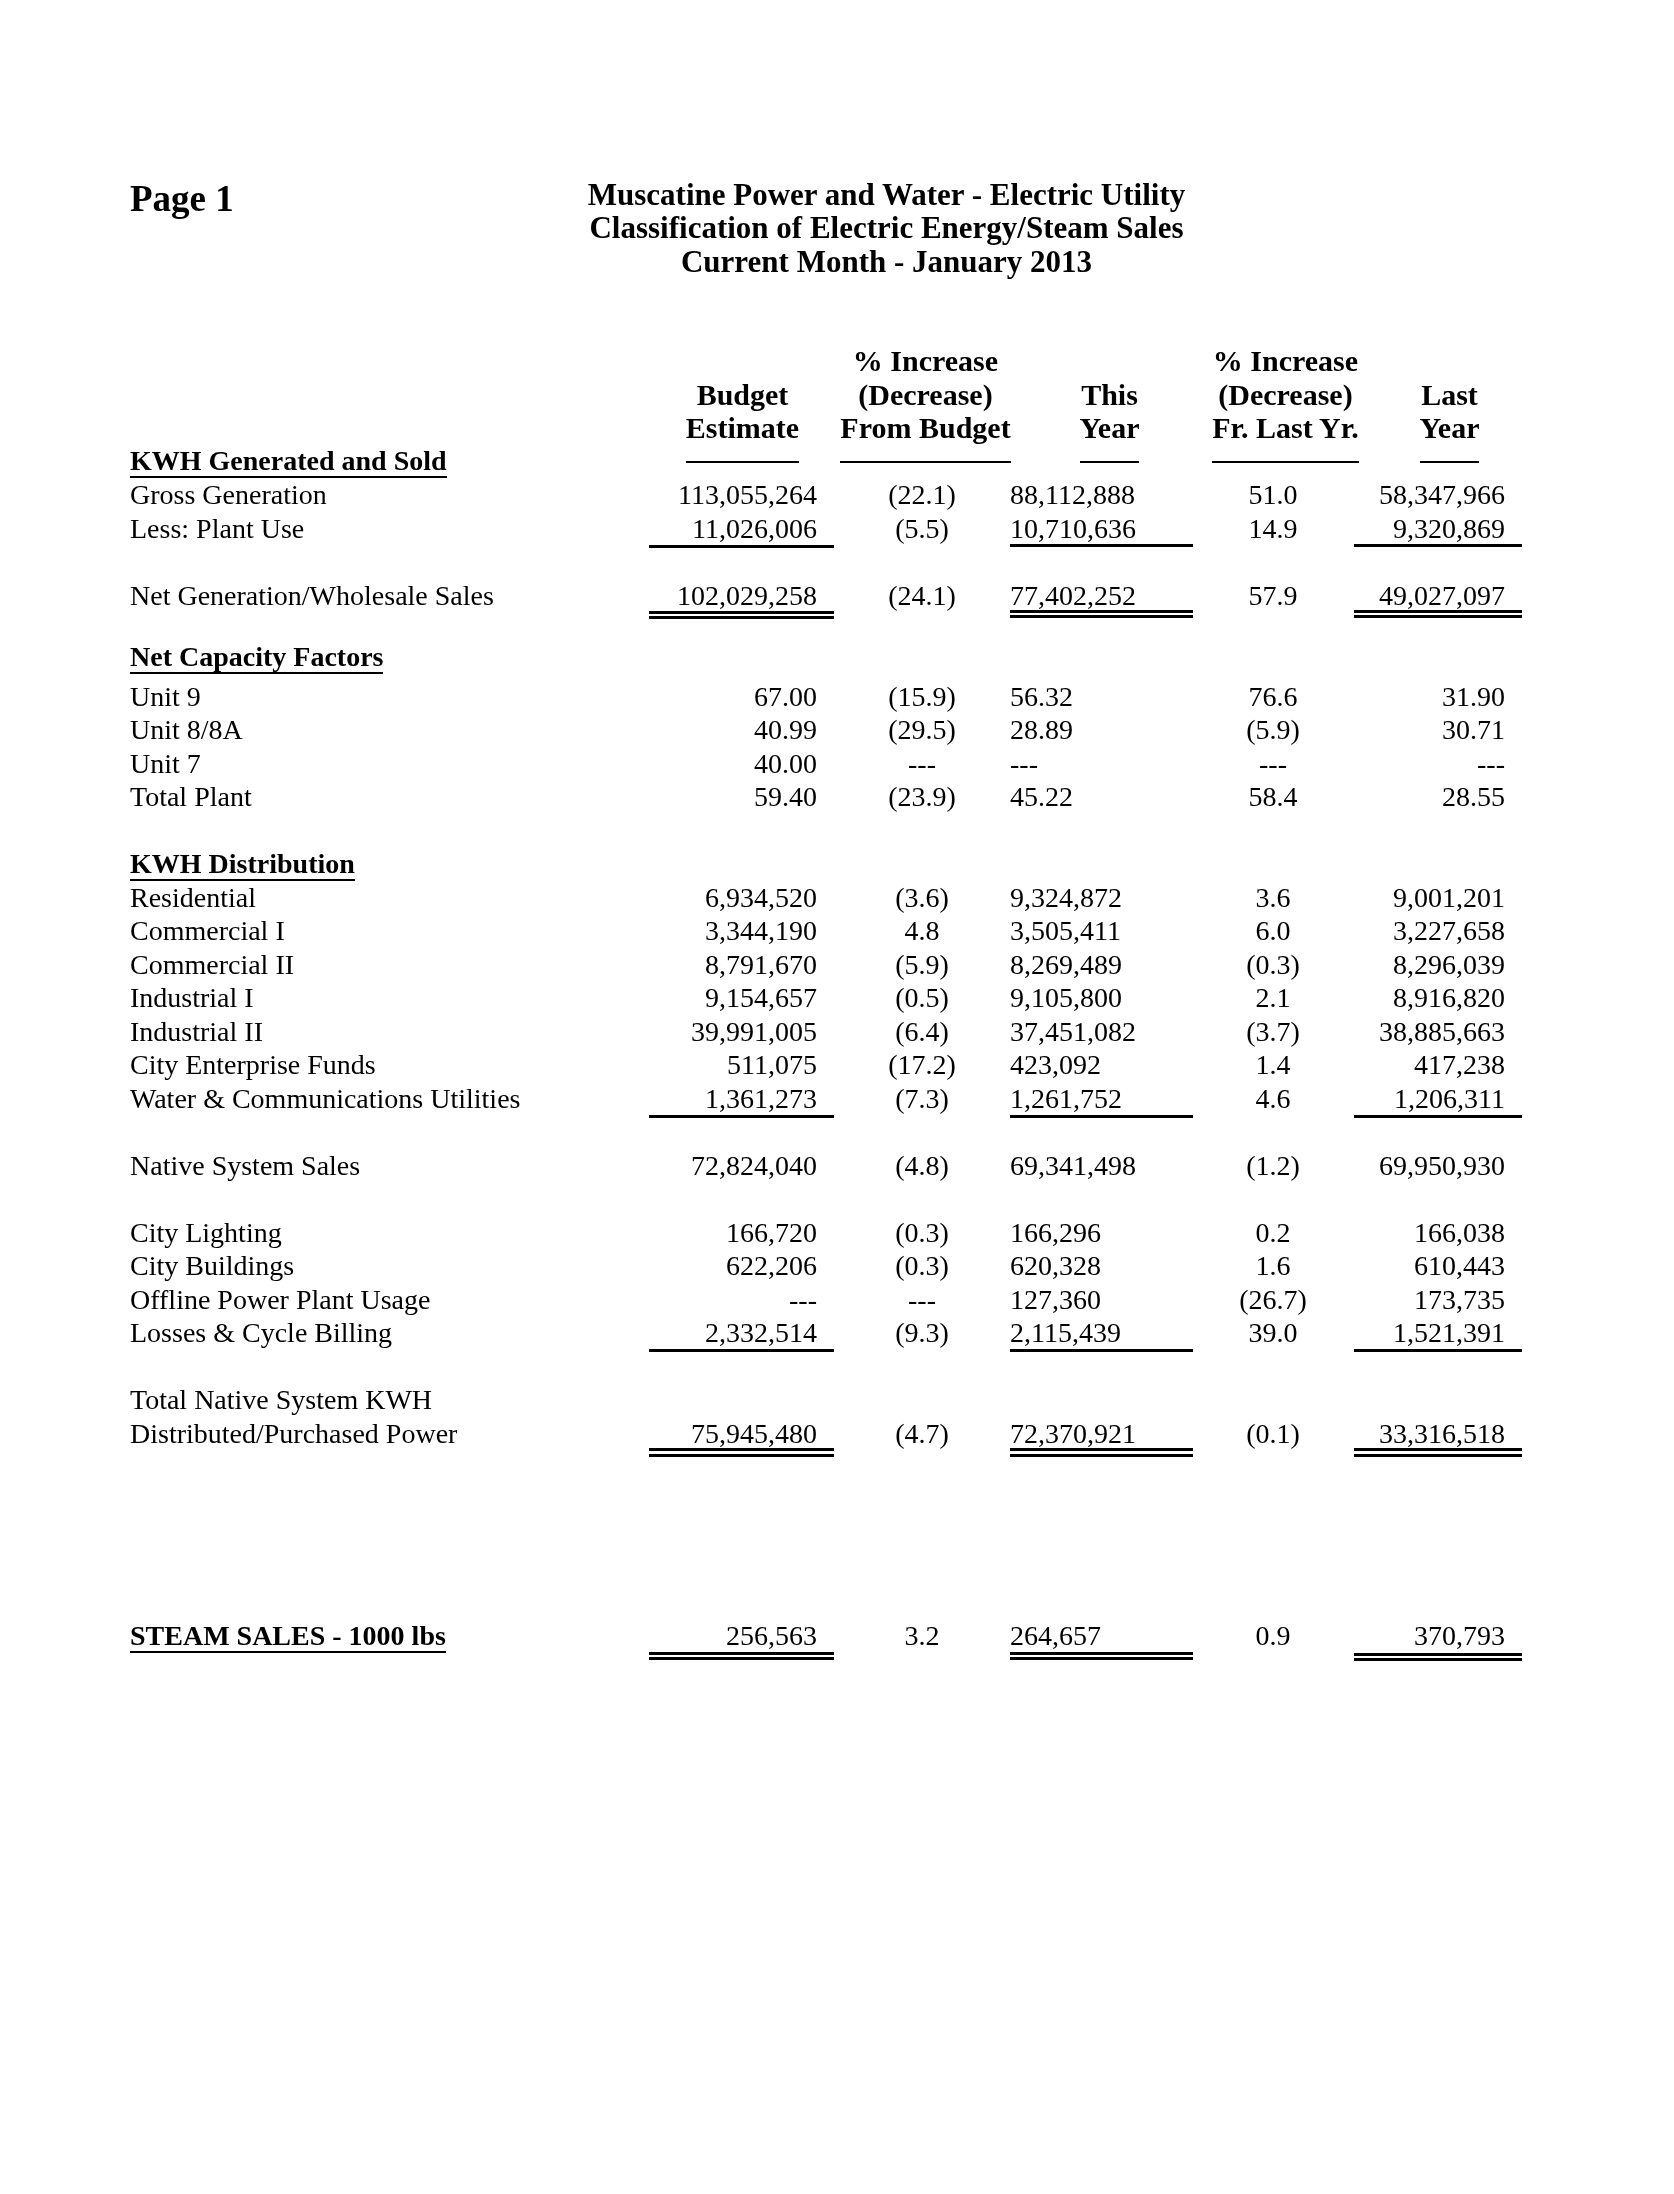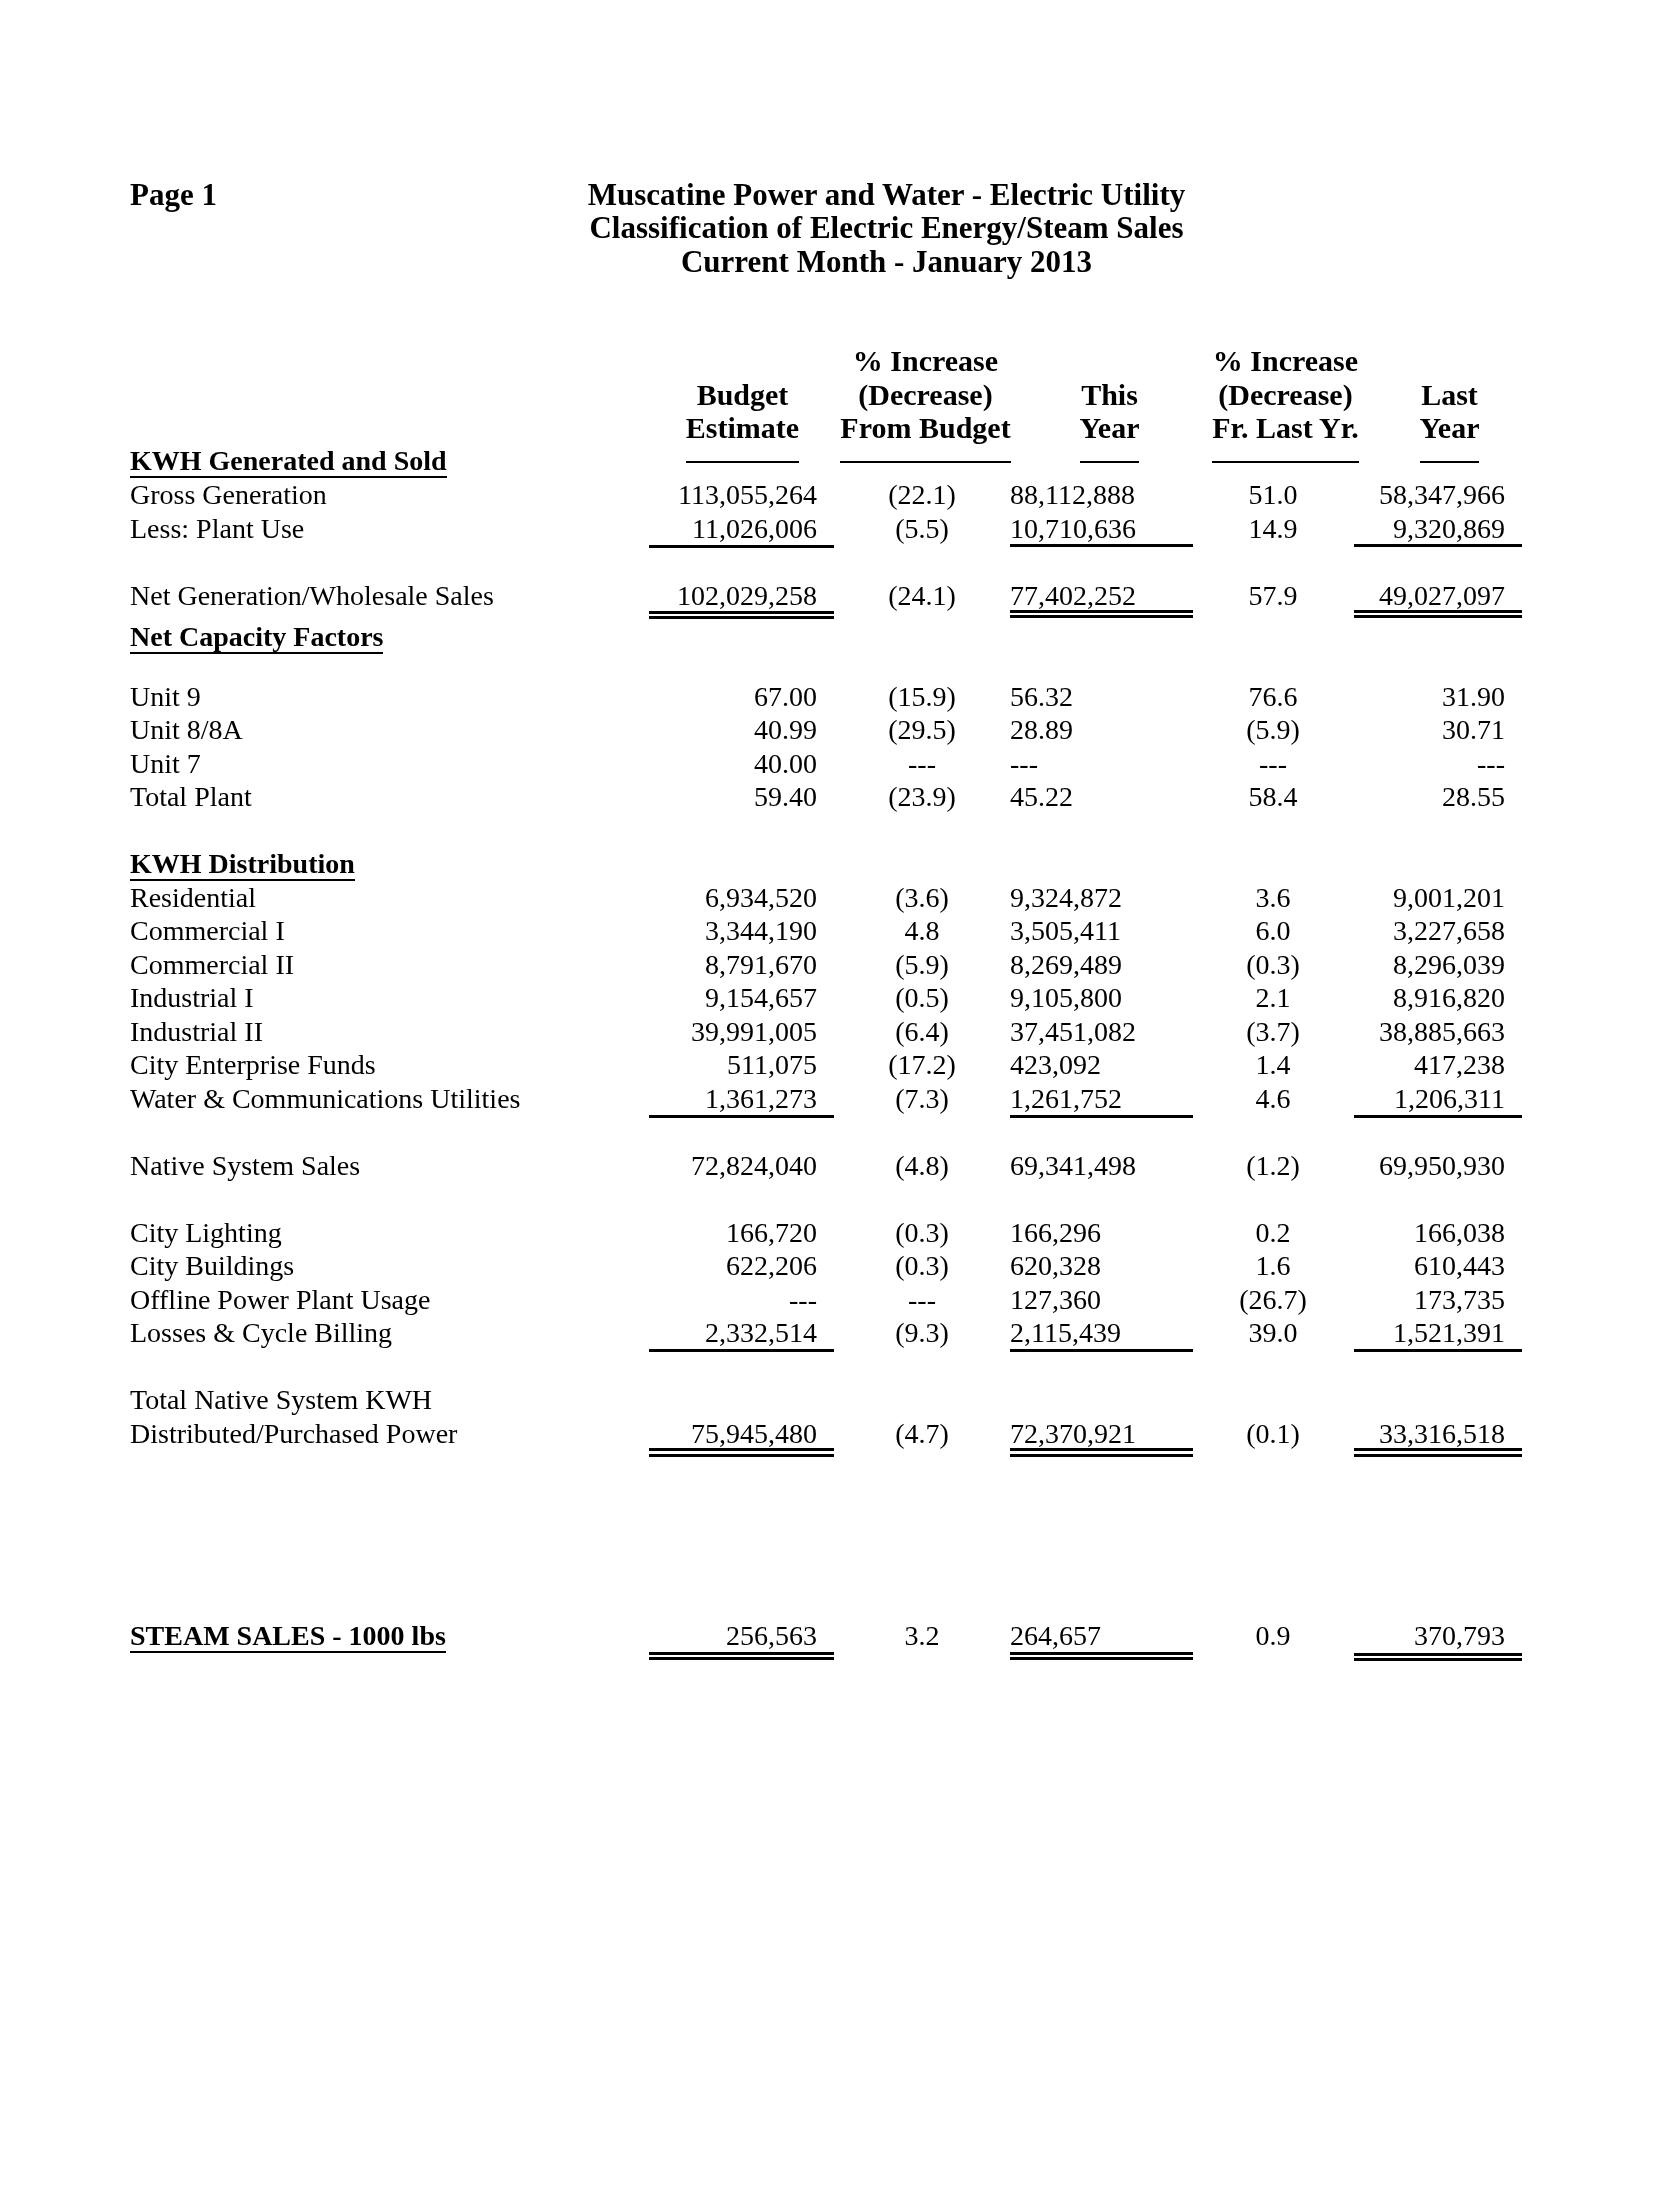--- a/index.html
+++ b/index.html
@@ -1,19 +1,19 @@
 <!DOCTYPE html>
 <html style="font-size:8px"><head>
 <meta charset="utf-8">
 <style>
   html, body { margin:0; padding:0; background:#ffffff; }
   body { width:1675px; height:2194px; position:relative; overflow:hidden;
          font-family:"Liberation Serif","DejaVu Serif",serif; color:#000; }
   .abs { position:absolute; white-space:nowrap; }
-  .page-num { left:130px; top:177px; font-size:31px; font-weight:bold; }
+  .page-num { left:130px; top:177px; font-size:37px; font-weight:bold; }
   .title-line { left:541px; width:691px; text-align:center; font-size:31px; font-weight:bold; }
   .hdr { font-size:30px; font-weight:bold; text-align:center; width:207px; }
   .hdr u { text-decoration:none; border-bottom:2.5px solid #000; padding-bottom:17px; }
   .row { position:absolute; left:0; width:1675px; height:34px; font-size:28px; line-height:34px; }
   .lbl { position:absolute; left:130px; }
   .sec { font-weight:bold; }
   .sec span { border-bottom:2.5px solid #000; padding-bottom:0px; }
   .c1 { position:absolute; left:649px; width:168px; text-align:right; }
   .c2 { position:absolute; left:848px; width:148px; text-align:center; }
   .c3 { position:absolute; left:1010px; width:166px; }
@@ -85,21 +85,21 @@
   <div class="c4">57.9</div>
   <div class="c5">49,027,097</div>
 </div>
 <div class="ul1 u-c1" style="top:611px"></div>
 <div class="ul1 u-c1" style="top:616px"></div>
 <div class="ul1 u-c3" style="top:610px"></div>
 <div class="ul1 u-c3" style="top:615px"></div>
 <div class="ul1 u-c5" style="top:610px"></div>
 <div class="ul1 u-c5" style="top:615px"></div>
 
-<div class="row" style="top:620px">
+<div class="row" style="top:640px">
   <div class="lbl sec"><span>Net Capacity Factors</span></div>
 </div>
 <div class="row" style="top:680px">
   <div class="lbl">Unit 9</div>
   <div class="c1">67.00</div>
   <div class="c2">(15.9)</div>
   <div class="c3">56.32</div>
   <div class="c4">76.6</div>
   <div class="c5">31.90</div>
 </div>

